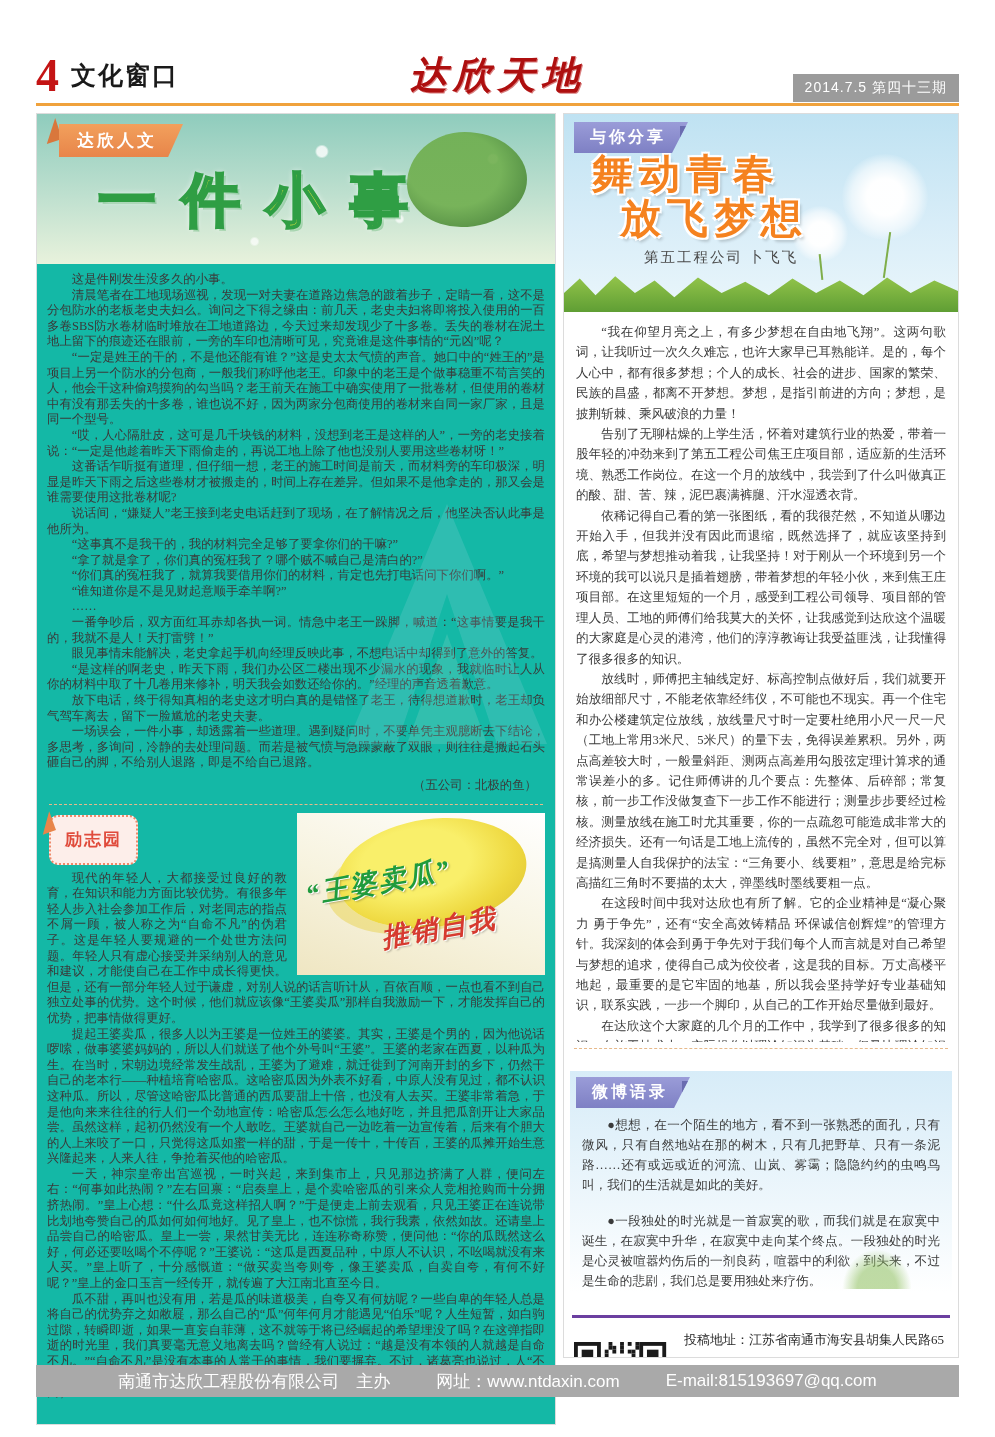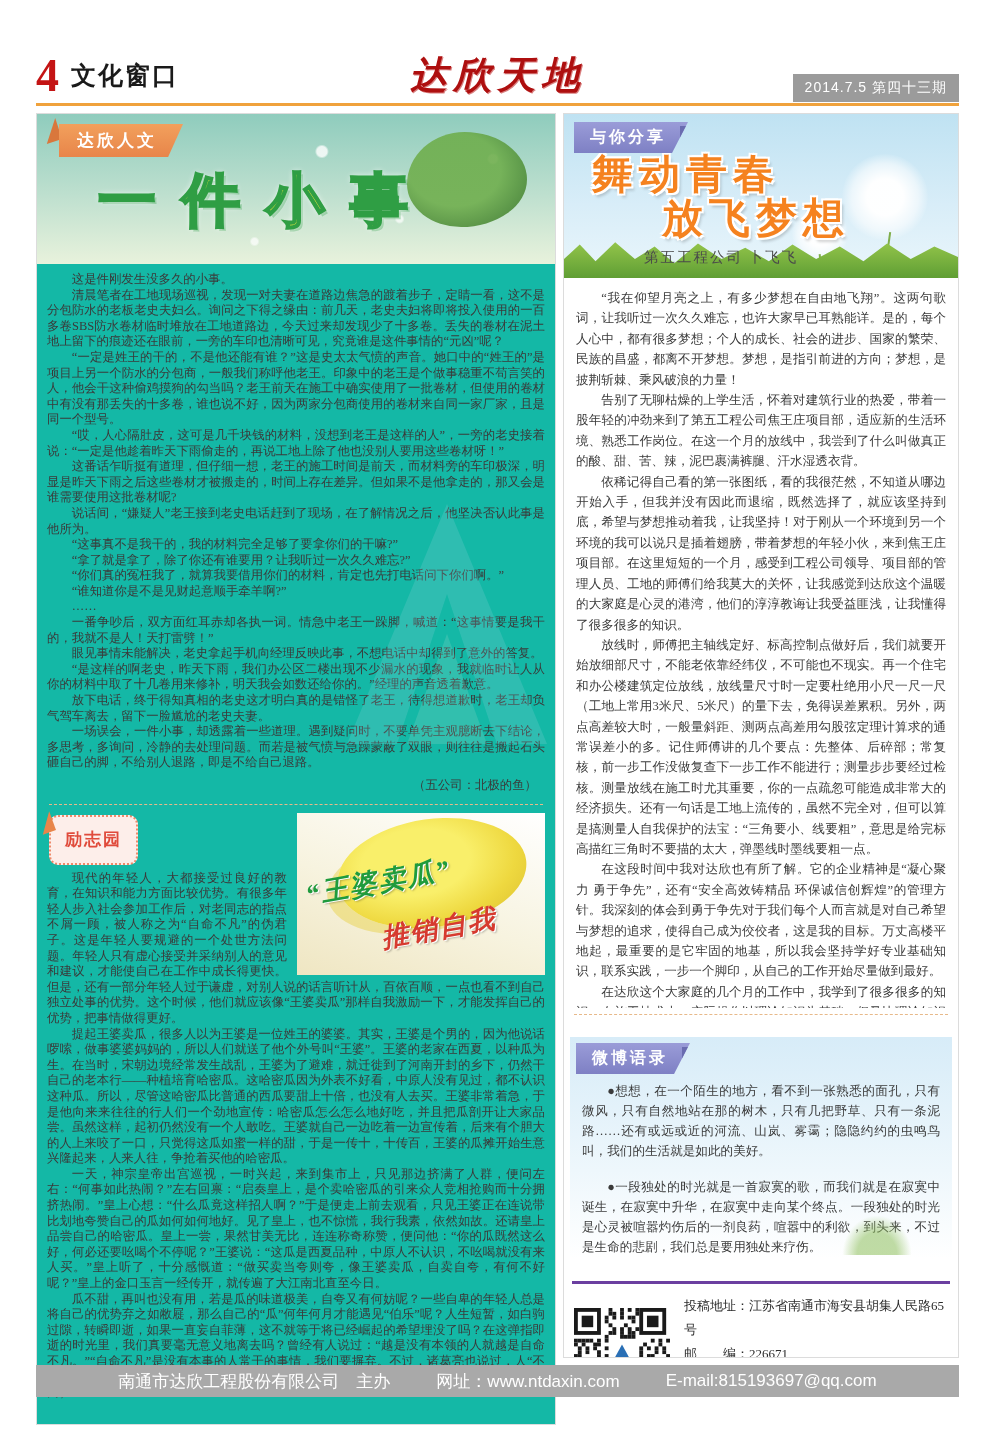--- a/index.html
+++ b/index.html
@@ -68,21 +68,21 @@
         background:linear-gradient(200deg,#ffffff 0%, #f7f3df 55%, #efe6c2 100%); }
   .melon { position:absolute; right:18px; top:6px; width:190px; height:108px; border-radius:50%;
         background:radial-gradient(ellipse at 42% 38%, #f9ef6a 0 35%, #eed83f 65%, #d9bc2c 100%);
         box-shadow:-18px 10px 0 -6px rgba(233,214,90,.55); transform:rotate(-8deg); }
   .melon-t1 { position:absolute; left:8px; top:62px; font-size:27px; font-weight:bold; font-style:italic;
         color:#1f9b3d; transform:rotate(-10deg); text-shadow:1px 1px 0 #fff,2px 2px 2px rgba(0,0,0,.25); letter-spacing:2px; }
   .melon-t2 { position:absolute; left:84px; top:108px; font-size:27px; font-weight:bold; font-style:italic;
         color:#d63a2f; transform:rotate(-10deg); text-shadow:1px 1px 0 #fff,2px 2px 2px rgba(0,0,0,.25); letter-spacing:2px; }
   .art2 p { text-indent:2em;font-family:Liberation Serif, serif; }
   
-  .art3-head { position:relative; height:164px; overflow:hidden; flex:none;
+  .art3-head { position:relative; height:198px; overflow:hidden; flex:none;
         background:linear-gradient(180deg,#bfe2f2 0%, #d8edf8 55%, #eaf6fb 100%); }
   .grass { position:absolute; left:0; right:0; bottom:0; height:42px;
         background:linear-gradient(180deg,#9ccb4e,#5f9e34);
         clip-path:polygon(0 55%,4% 20%,8% 60%,13% 15%,18% 55%,23% 25%,28% 65%,34% 18%,40% 55%,46% 28%,52% 60%,58% 20%,64% 55%,70% 25%,76% 60%,82% 18%,88% 55%,94% 25%,100% 50%,100% 100%,0 100%); }
   .dandelion { position:absolute; border-radius:50%;
         background:radial-gradient(circle, rgba(255,255,255,.98) 0 30%, rgba(255,255,255,.55) 55%, rgba(255,255,255,0) 72%); }
   .d1 { right:30px; top:40px; width:86px; height:86px; }
   .d2 { right:110px; top:92px; width:56px; height:56px; }
   .stem { position:absolute; width:2px; background:#7fae4a; }
   .s1 { right:70px; top:118px; height:46px; transform:rotate(8deg); }
@@ -90,21 +90,21 @@
   .ribbon-purple { position:absolute; left:10px; top:8px; background:linear-gradient(180deg,#9a9cd8,#7e80c4);
         color:#fff; font-family:"Liberation Sans",sans-serif; font-weight:bold; font-size:16px;
         padding:5px 22px 5px 16px; letter-spacing:3px;
         clip-path:polygon(0 0,100% 0,86% 100%,0 100%); z-index:3; }
   .ribbon-purple::after { content:""; position:absolute; right:-6px; top:4px; width:0; height:0;
         border-top:14px solid #6a6cb0; border-right:14px solid transparent; }
   .art3-title { position:absolute; left:28px; top:38px; font-family:"Liberation Sans",sans-serif;
         font-weight:bold; color:#f5821f; line-height:1.08; letter-spacing:6px;
         text-shadow:-2px -2px 0 #fff,2px -2px 0 #fff,-2px 2px 0 #fff,2px 2px 0 #fff,3px 4px 3px rgba(0,0,0,.18); }
   .art3-t1 { font-size:41px; }
-  .art3-t2 { font-size:41px; margin-left:70px; }
+  .art3-t2 { font-size:41px; margin-left:28px; }
   .art3-byline { position:absolute; left:80px; top:134px; font-size:14.5px; color:#4a4a4a; letter-spacing:2px;text-align:right; }
   .art3-body { flex:none; height:730px; overflow:hidden; padding:10px 12px 0 12px;
         font-size:12.6px; line-height:20.4px; text-align:justify; }
   .art3-body p { text-indent:2em; }
   .dash-div2 { border-top:1px dashed #e7b98a; margin:6px 10px; }
   
   .weibo { position:relative; flex:none; height:222px; margin:16px 6px; overflow:hidden;
         background:linear-gradient(180deg,#d7ecf8 0%, #eef7fc 60%, #ffffff 100%); }
   .weibo-badge { position:absolute; left:6px; top:6px; }
   .weibo-quotes { padding:44px 12px 0 12px; font-size:12.6px; line-height:20px; text-align:justify; }
@@ -145,21 +145,21 @@
         <polygon points="55,5 105,125 80,125 55,50 30,125 5,125" fill="#bcd8ea"></polygon>
         <polygon points="55,70 75,125 35,125" fill="#cfe4d8"></polygon>
       </svg>
       <p>这是件刚发生没多久的小事。</p>
       <p>清晨笔者在工地现场巡视，发现一对夫妻在道路边焦急的踱着步子，定睛一看，这不是分包防水的老板老史夫妇么。询问之下得之缘由：前几天，老史夫妇将即将投入使用的一百多卷SBS防水卷材临时堆放在工地道路边，今天过来却发现少了十多卷。丢失的卷材在泥土地上留下的痕迹还在眼前，一旁的车印也清晰可见，究竟谁是这件事情的“元凶”呢？</p>
       <p>“一定是姓王的干的，不是他还能有谁？”这是史太太气愤的声音。她口中的“姓王的”是项目上另一个防水的分包商，一般我们称呼他老王。印象中的老王是个做事稳重不苟言笑的人，他会干这种偷鸡摸狗的勾当吗？老王前天在施工中确实使用了一批卷材，但使用的卷材中有没有那丢失的十多卷，谁也说不好，因为两家分包商使用的卷材来自同一家厂家，且是同一个型号。</p>
       <p>“哎，人心隔肚皮，这可是几千块钱的材料，没想到老王是这样的人”，一旁的老史接着说：“一定是他趁着昨天下雨偷走的，再说工地上除了他也没别人要用这些卷材呀！”</p>
       <p>这番话乍听挺有道理，但仔细一想，老王的施工时间是前天，而材料旁的车印极深，明显是昨天下雨之后这些卷材才被搬走的，时间上存在差异。但如果不是他拿走的，那又会是谁需要使用这批卷材呢?</p>
       <p>说话间，“嫌疑人”老王接到老史电话赶到了现场，在了解情况之后，他坚决否认此事是他所为。</p>
       <p>“这事真不是我干的，我的材料完全足够了要拿你们的干嘛?”</p>
-      <p>“拿了就是拿了，除了你还有谁要用？让我听过一次久久难忘?”</p>
+      <p>“拿了就是拿了，你们真的冤枉我了？哪个贼不喊自己是清白的?”</p>
       <p>“你们真的冤枉我了，就算我要借用你们的材料，肯定也先打电话问下你们啊。”</p>
       <p>“谁知道你是不是见财起意顺手牵羊啊?”</p>
       <p>……</p>
       <p>一番争吵后，双方面红耳赤却各执一词。情急中老王一跺脚，喊道：“这事情要是我干的，我就不是人！天打雷劈！”</p>
       <p>眼见事情未能解决，老史拿起手机向经理反映此事，不想电话中却得到了意外的答复。</p>
       <p>“是这样的啊老史，昨天下雨，我们办公区二楼出现不少漏水的现象，我就临时让人从你的材料中取了十几卷用来修补，明天我会如数还给你的。”经理的声音透着歉意。</p>
       <p>放下电话，终于得知真相的老史这才明白真的是错怪了老王，待得想道歉时，老王却负气驾车离去，留下一脸尴尬的老史夫妻。</p>
       <p>一场误会，一件小事，却透露着一些道理。遇到疑问时，不要单凭主观臆断去下结论，多思考，多询问，冷静的去处理问题。而若是被气愤与急躁蒙蔽了双眼，则往往是搬起石头砸自己的脚，不给别人退路，即是不给自己退路。</p>
     </div>
     <div class="sig">（五公司：北极的鱼）</div>

